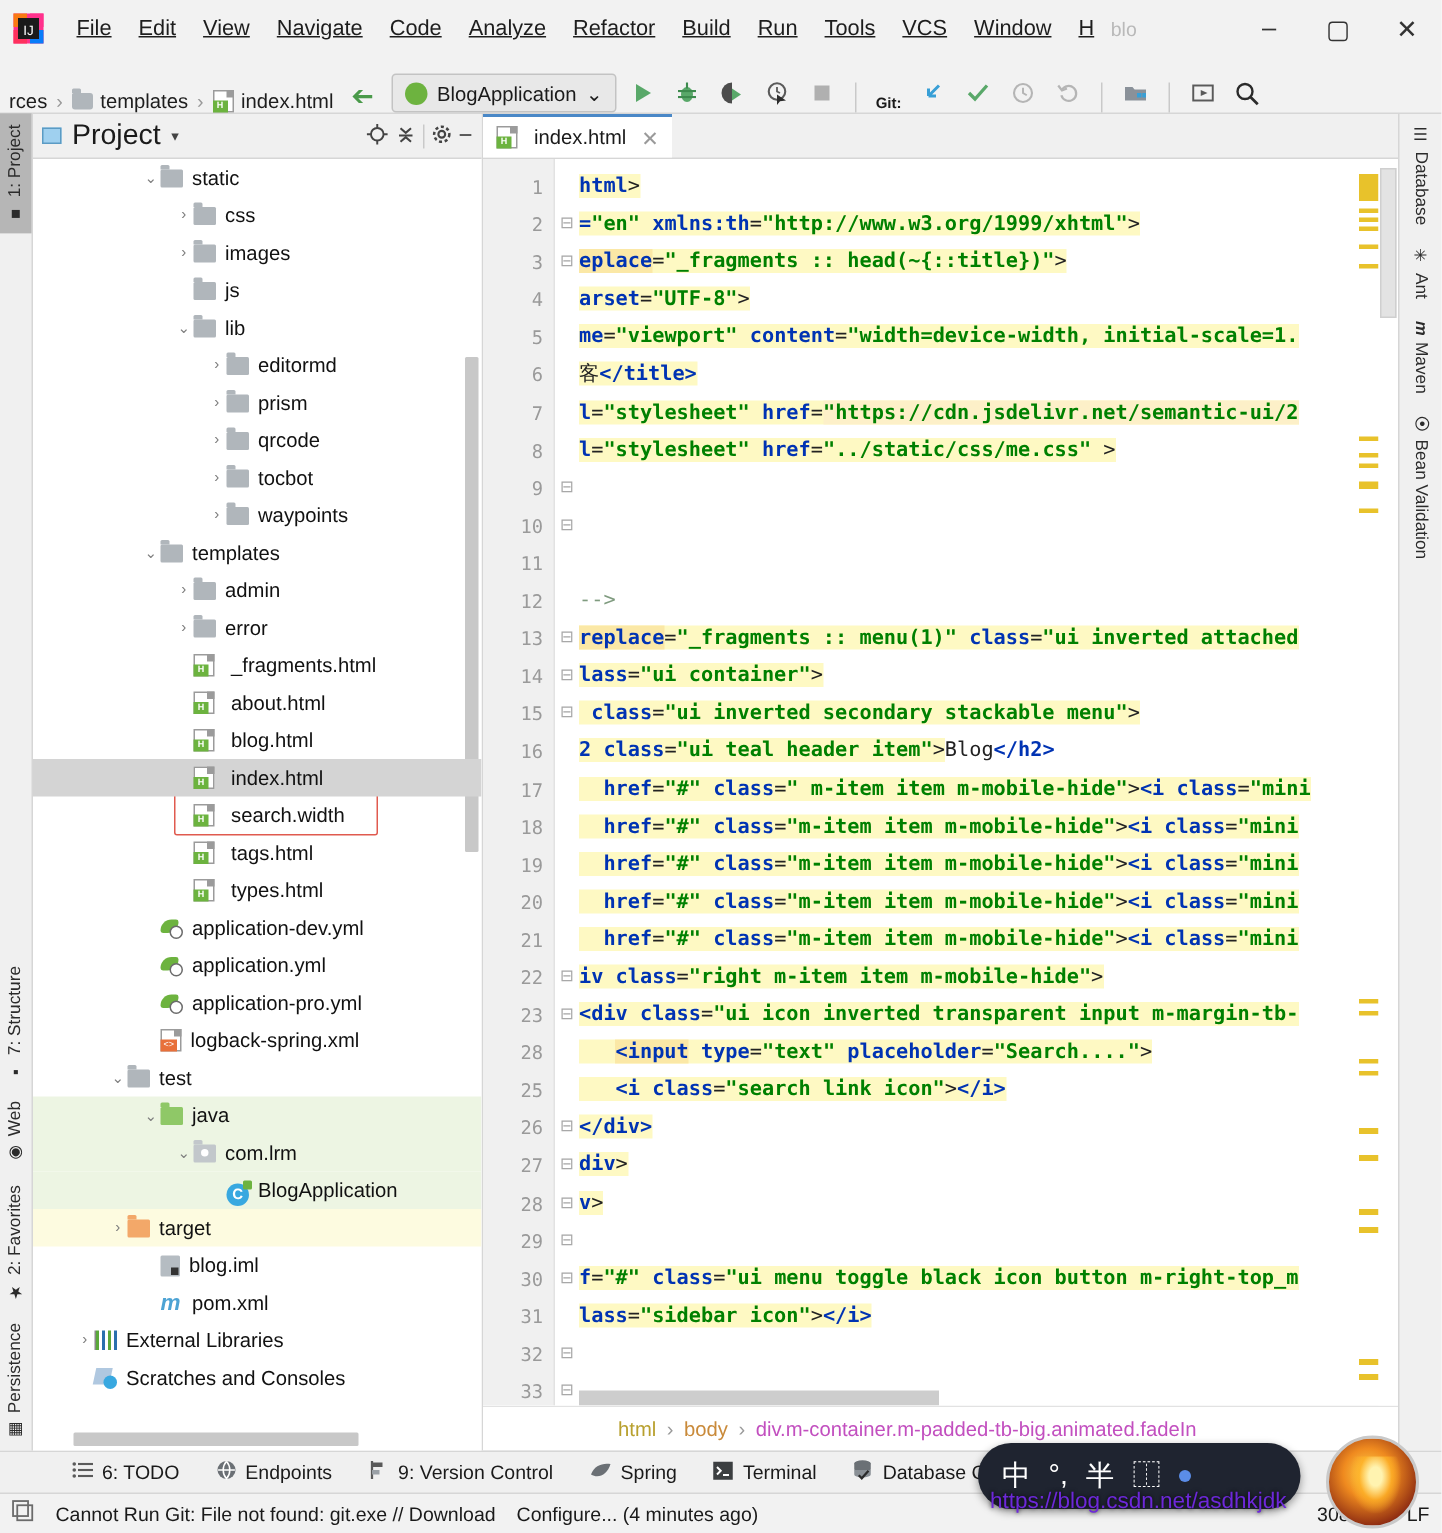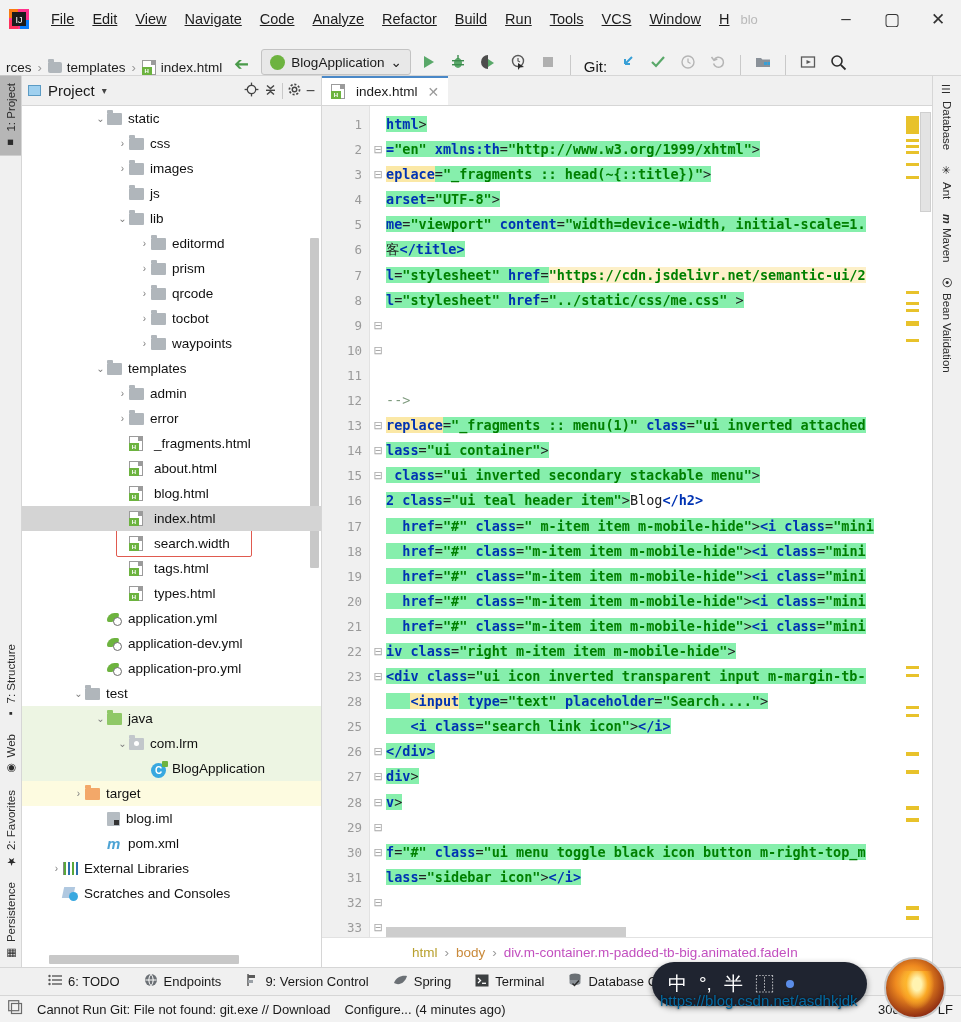--- a/index.html
+++ b/index.html
@@ -73,21 +73,21 @@
 
   
   .project{
     width:300px; flex:0 0 300px; background:#fff; display:flex;flex-direction:column;
     border-right:1px solid #d6d6d6;
   }
   .project-head{
     height:30px; display:flex;align-items:center;gap:7px;padding:0 6px;background:#f0f0f0;
     border-bottom:1px solid #d6d6d6; flex:0 0 30px;
   }
-  .proj-title{font-size:15px;}
+  .proj-title{font-size:19px;}
   .ph-sq{width:13px;height:11px;background:#9fd0ef;border:1px solid #5b9bc4;}
   .ph-icons{margin-left:auto;display:flex;align-items:center;gap:4px;color:#444;font-size:14px;}
   .tree{ flex:1 1 auto; overflow:hidden; position:relative; background:#fff; font-size:13.5px;}
   .row{ height:25px; display:flex; align-items:center; white-space:nowrap; padding-right:4px; position:relative;}
   .row.sel{ background:#d4d4d4; }
   .row.green{ background:#edf5e3; }
   .row.yellow{ background:#fdfbe0; }
   .row .arrow{ width:13px;text-align:center;color:#7d7d7d;font-size:10px;flex:0 0 13px;}
   .row .ic{ margin-right:6px; flex:0 0 auto;}
   .row .nm{ font-size:13.5px; color:#111; }
@@ -137,21 +137,21 @@
     border-right:1px solid #e2e2e2;
   }
   .gutter div{ height:25.1px; line-height:25.1px; padding-right:7px;}
   .foldcol{ width:16px; flex:0 0 16px; background:#fff; padding-top:6px;}
   .foldcol div{height:25.1px;line-height:25.1px;text-align:center;color:#a8a8a8;font-size:11px;}
   .code{
     flex:1 1 auto; padding-top:6px; overflow:hidden;
     font-family:"DejaVu Sans Mono", monospace; font-size:13.5px; white-space:pre;
   }
   .code .ln{ height:25.1px; line-height:25.1px; }
-  .code .seg{ background:#86efac; }
+  .code .seg{ background:#fef9c3; }
   .tok-tag{color:#0033b3;font-weight:bold;}
   .tok-attr{color:#0033b3;font-weight:bold;}
   .tok-val{color:#008000;font-weight:bold;}
   .tok-plain{color:#222;}
   .tok-cmt{color:#7f9b7f;}
   .tok-hl{background:#fbe8a6;}
   .tok-hl2{background:#fdf0c8;}
   .markers{position:absolute;right:13px;top:0;width:14px;height:100%;}
   .mk{position:absolute;right:0;width:13px;background:#e8c22b;}
   .vscroll{position:absolute;right:0;top:0;width:13px;height:100%;background:#fff;}
@@ -190,21 +190,21 @@
   .avatar{
     position:absolute; left:884px; top:957px; width:62px;height:62px;border-radius:50%;
     background:radial-gradient(circle at 45% 40%, #ffd24a 0%, #ef8a1f 35%, #8d2b12 75%, #4a1408 100%);
     border:2px solid #c9c9c9; z-index:42; overflow:hidden;
   }
   .avatar:after{
     content:"";position:absolute;left:14px;top:12px;width:34px;height:38px;
     background:radial-gradient(ellipse at 50% 35%, #fff3b0 0 18%, rgba(255,180,40,.75) 45%, rgba(140,30,10,0) 72%);
   }
   .watermark{
-    position:absolute; left:660px; top:992px; color:#0369a1; font-size:15px; z-index:41;
+    position:absolute; left:660px; top:992px; color:#6d28d9; font-size:15px; z-index:41;
     text-shadow:0 0 3px rgba(0,0,0,.85); white-space:nowrap; font-family:"Liberation Sans",sans-serif;
   }
 </style>
 </head>
 <body>
 
 <div class="ide">
 
   <div class="menubar">
     <div class="ij-logo">
@@ -284,21 +284,21 @@
           <path d="M8 4 V7 L10 8" stroke="#5a5a5a" stroke-width="1.2" fill="none"></path>
           <polygon points="8,9 14,13 10,13.5 8,16" fill="#2b2b2b"></polygon>
         </svg>
       </div>
     <div class="tb-ic">
         <svg width="14" height="14" viewBox="0 0 14 14">
           <rect x="2" y="2" width="10" height="10" fill="#b0b0b0"></rect>
         </svg>
       </div>
     <div class="tb-sep"></div>
-    <div style="font-size:15px;padding:0 4px;">Git:</div>
+    <div style="font-size:10px;padding:0 4px;font-weight:bold;">Git:</div>
     <div class="tb-ic">
         <svg width="16" height="16" viewBox="0 0 16 16">
           <path d="M12 3 L5 10 M5 10 L10 10 M5 10 L5 5" stroke="#389fd6" stroke-width="2" fill="none"></path>
         </svg>
       </div>
     <div class="tb-ic">
         <svg width="16" height="16" viewBox="0 0 16 16">
           <path d="M2 8 L6 12 L14 3" stroke="#59a869" stroke-width="2.2" fill="none"></path>
         </svg>
       </div>
@@ -510,33 +510,39 @@
           <div class="row">
             <span style="width:94px;flex:0 0 94px;"></span>
             <span class="arrow"></span>
             <span class="ic"><span class="html-ic"><span class="pg"></span><span class="fold"></span><span class="lbl">H</span></span></span>
             <span class="nm">types.html</span>
           </div>
           <div class="row">
             <span style="width:72px;flex:0 0 72px;"></span>
             <span class="arrow"></span>
             <span class="ic"><span class="yml-ic"><span class="leaf"></span><span class="clk"></span></span></span>
+            <span class="nm">application-dev.yml</span>
+          </div>
+          <div class="row">
+            <span style="width:72px;flex:0 0 72px;"></span>
+            <span class="arrow"></span>
+            <span class="ic"><span class="yml-ic"><span class="leaf"></span><span class="clk"></span></span></span>
             <span class="nm">application.yml</span>
-          </div>
-          <div class="row">
-            <span style="width:72px;flex:0 0 72px;"></span>
-            <span class="arrow"></span>
-            <span class="ic"><span class="yml-ic"><span class="leaf"></span><span class="clk"></span></span></span>
-            <span class="nm">application-dev.yml</span>
           </div>
           <div class="row">
             <span style="width:72px;flex:0 0 72px;"></span>
             <span class="arrow"></span>
             <span class="ic"><span class="yml-ic"><span class="leaf"></span><span class="clk"></span></span></span>
             <span class="nm">application-pro.yml</span>
+          </div>
+          <div class="row">
+            <span style="width:72px;flex:0 0 72px;"></span>
+            <span class="arrow"></span>
+            <span class="ic"><span class="xml-ic"><span class="pg"></span><span class="fold"></span><span class="lbl">&lt;&gt;</span></span></span>
+            <span class="nm">logback-spring.xml</span>
           </div>
           <div class="row">
             <span style="width:50px;flex:0 0 50px;"></span>
             <span class="arrow">⌄</span>
             <span class="ic"><span class="fold2"></span></span>
             <span class="nm">test</span>
           </div>
           <div class="row green">
             <span style="width:72px;flex:0 0 72px;"></span>
             <span class="arrow">⌄</span>

